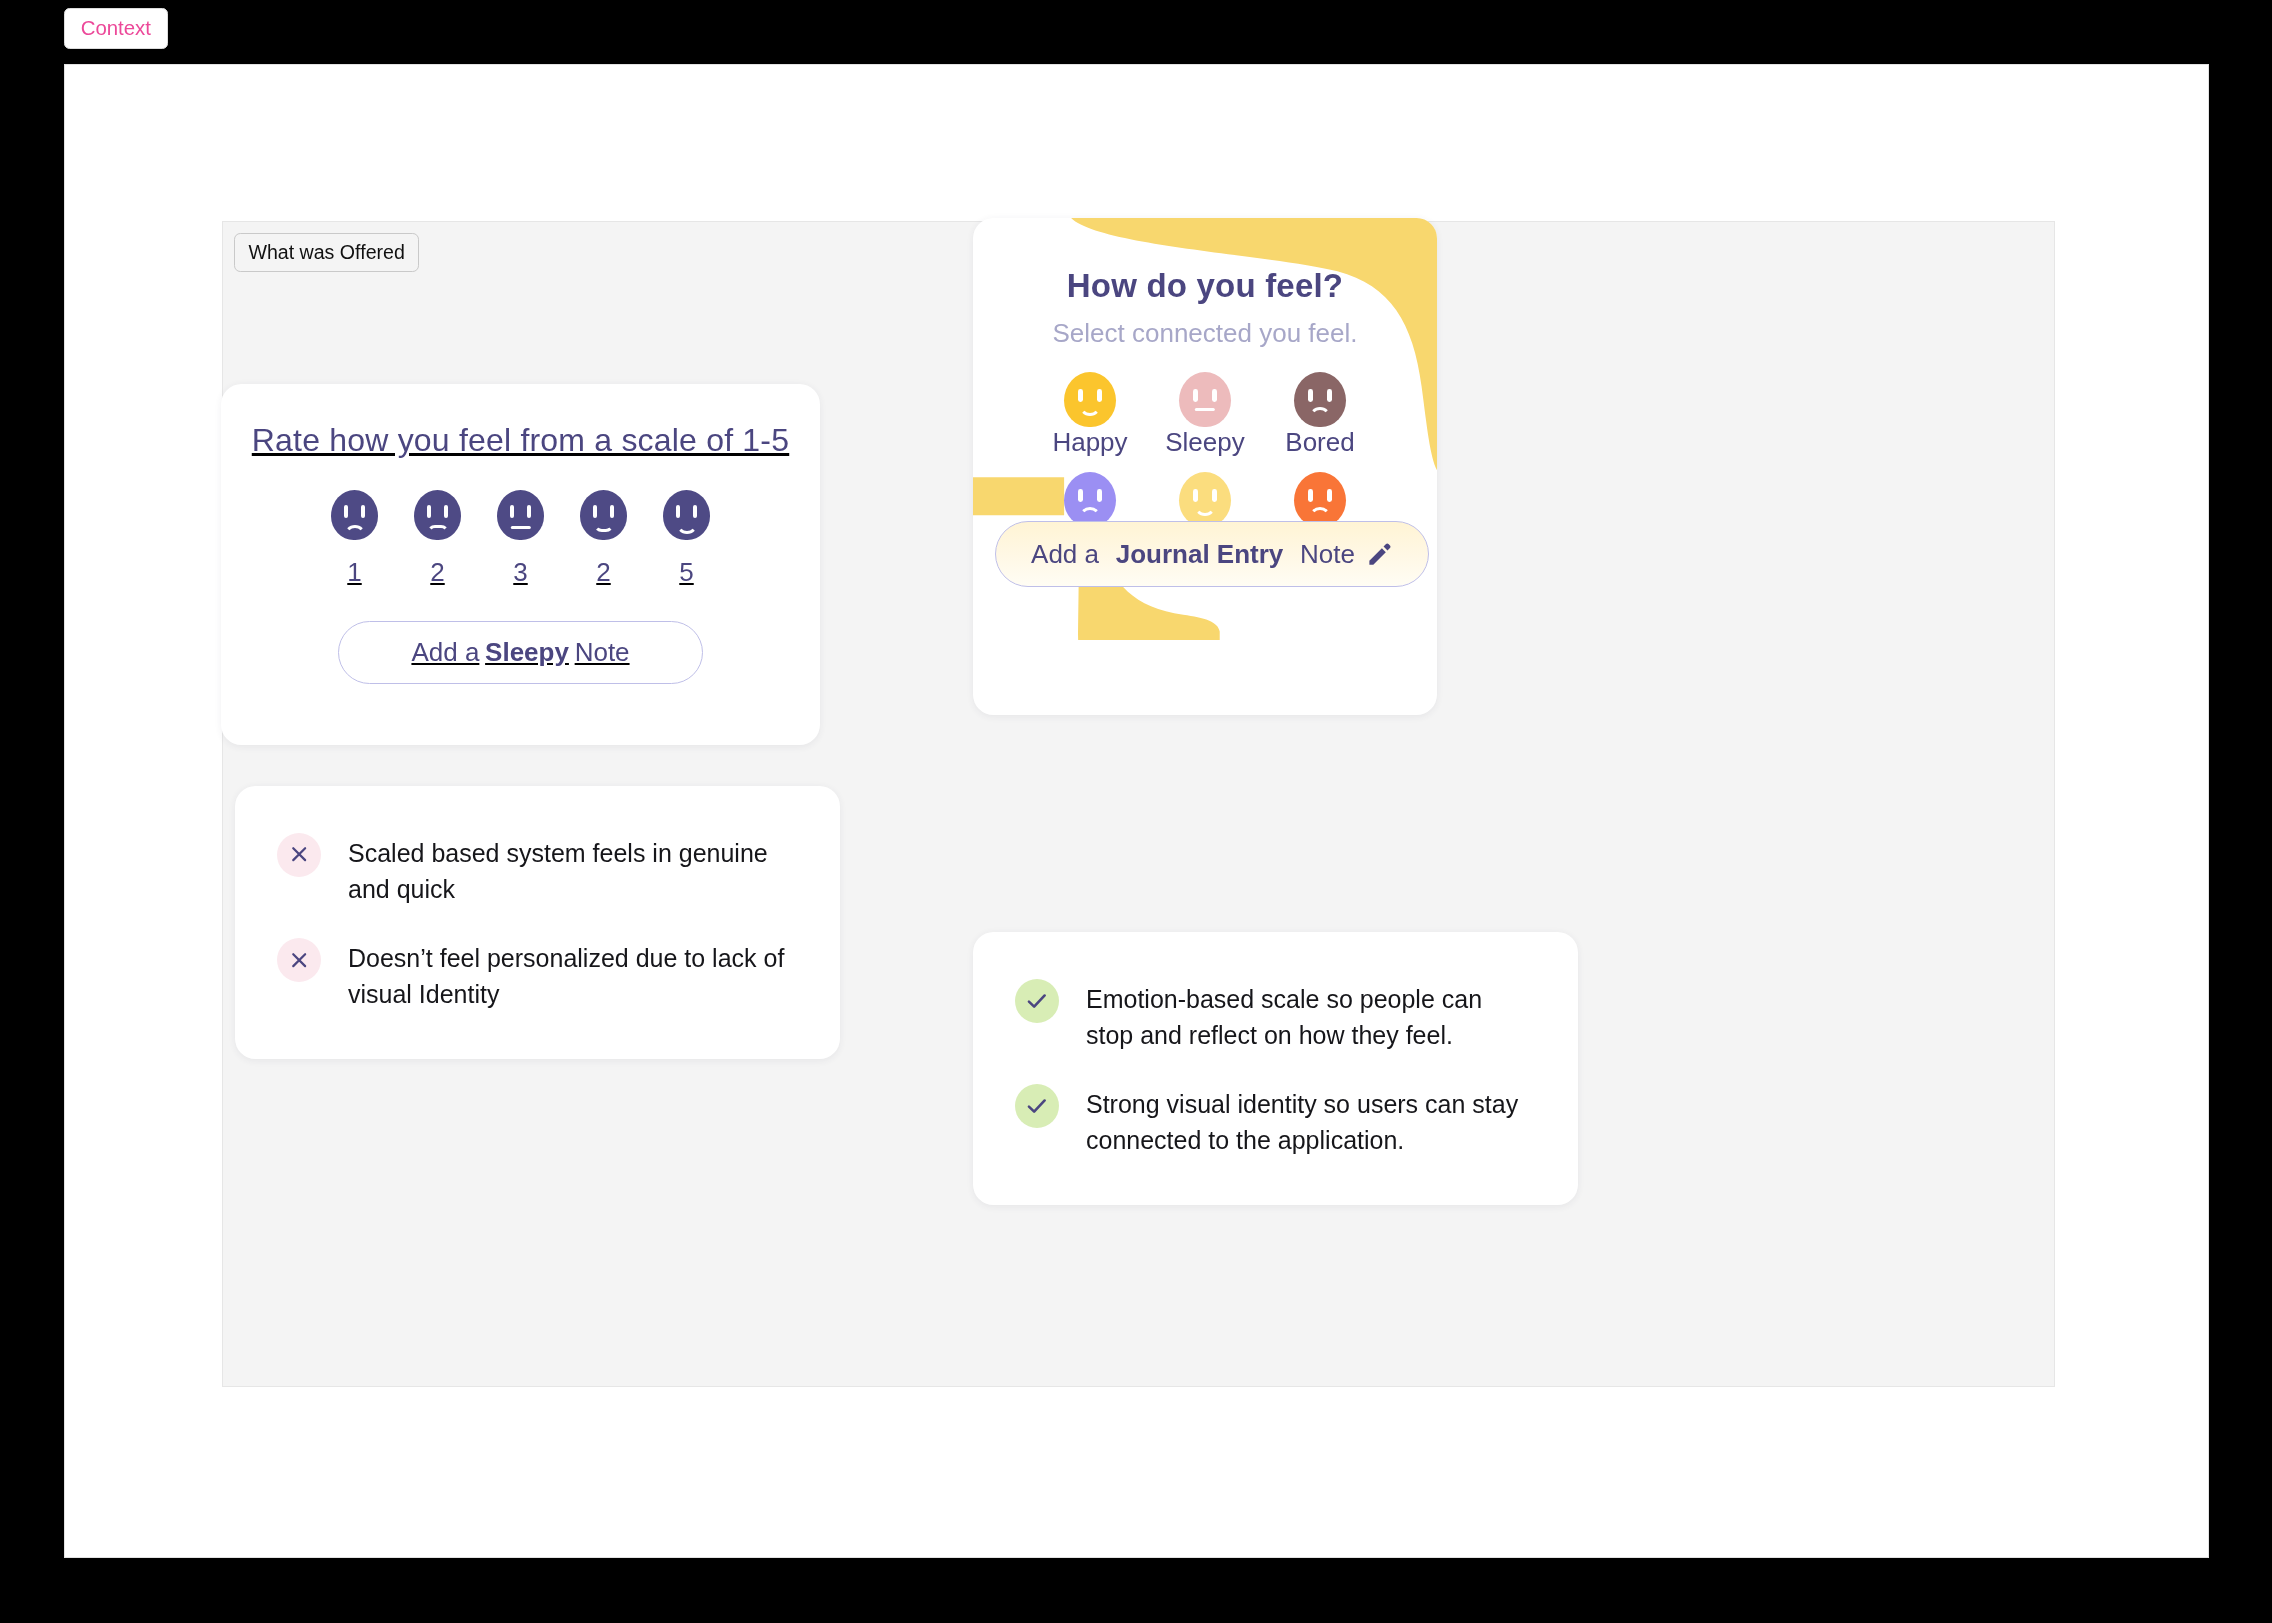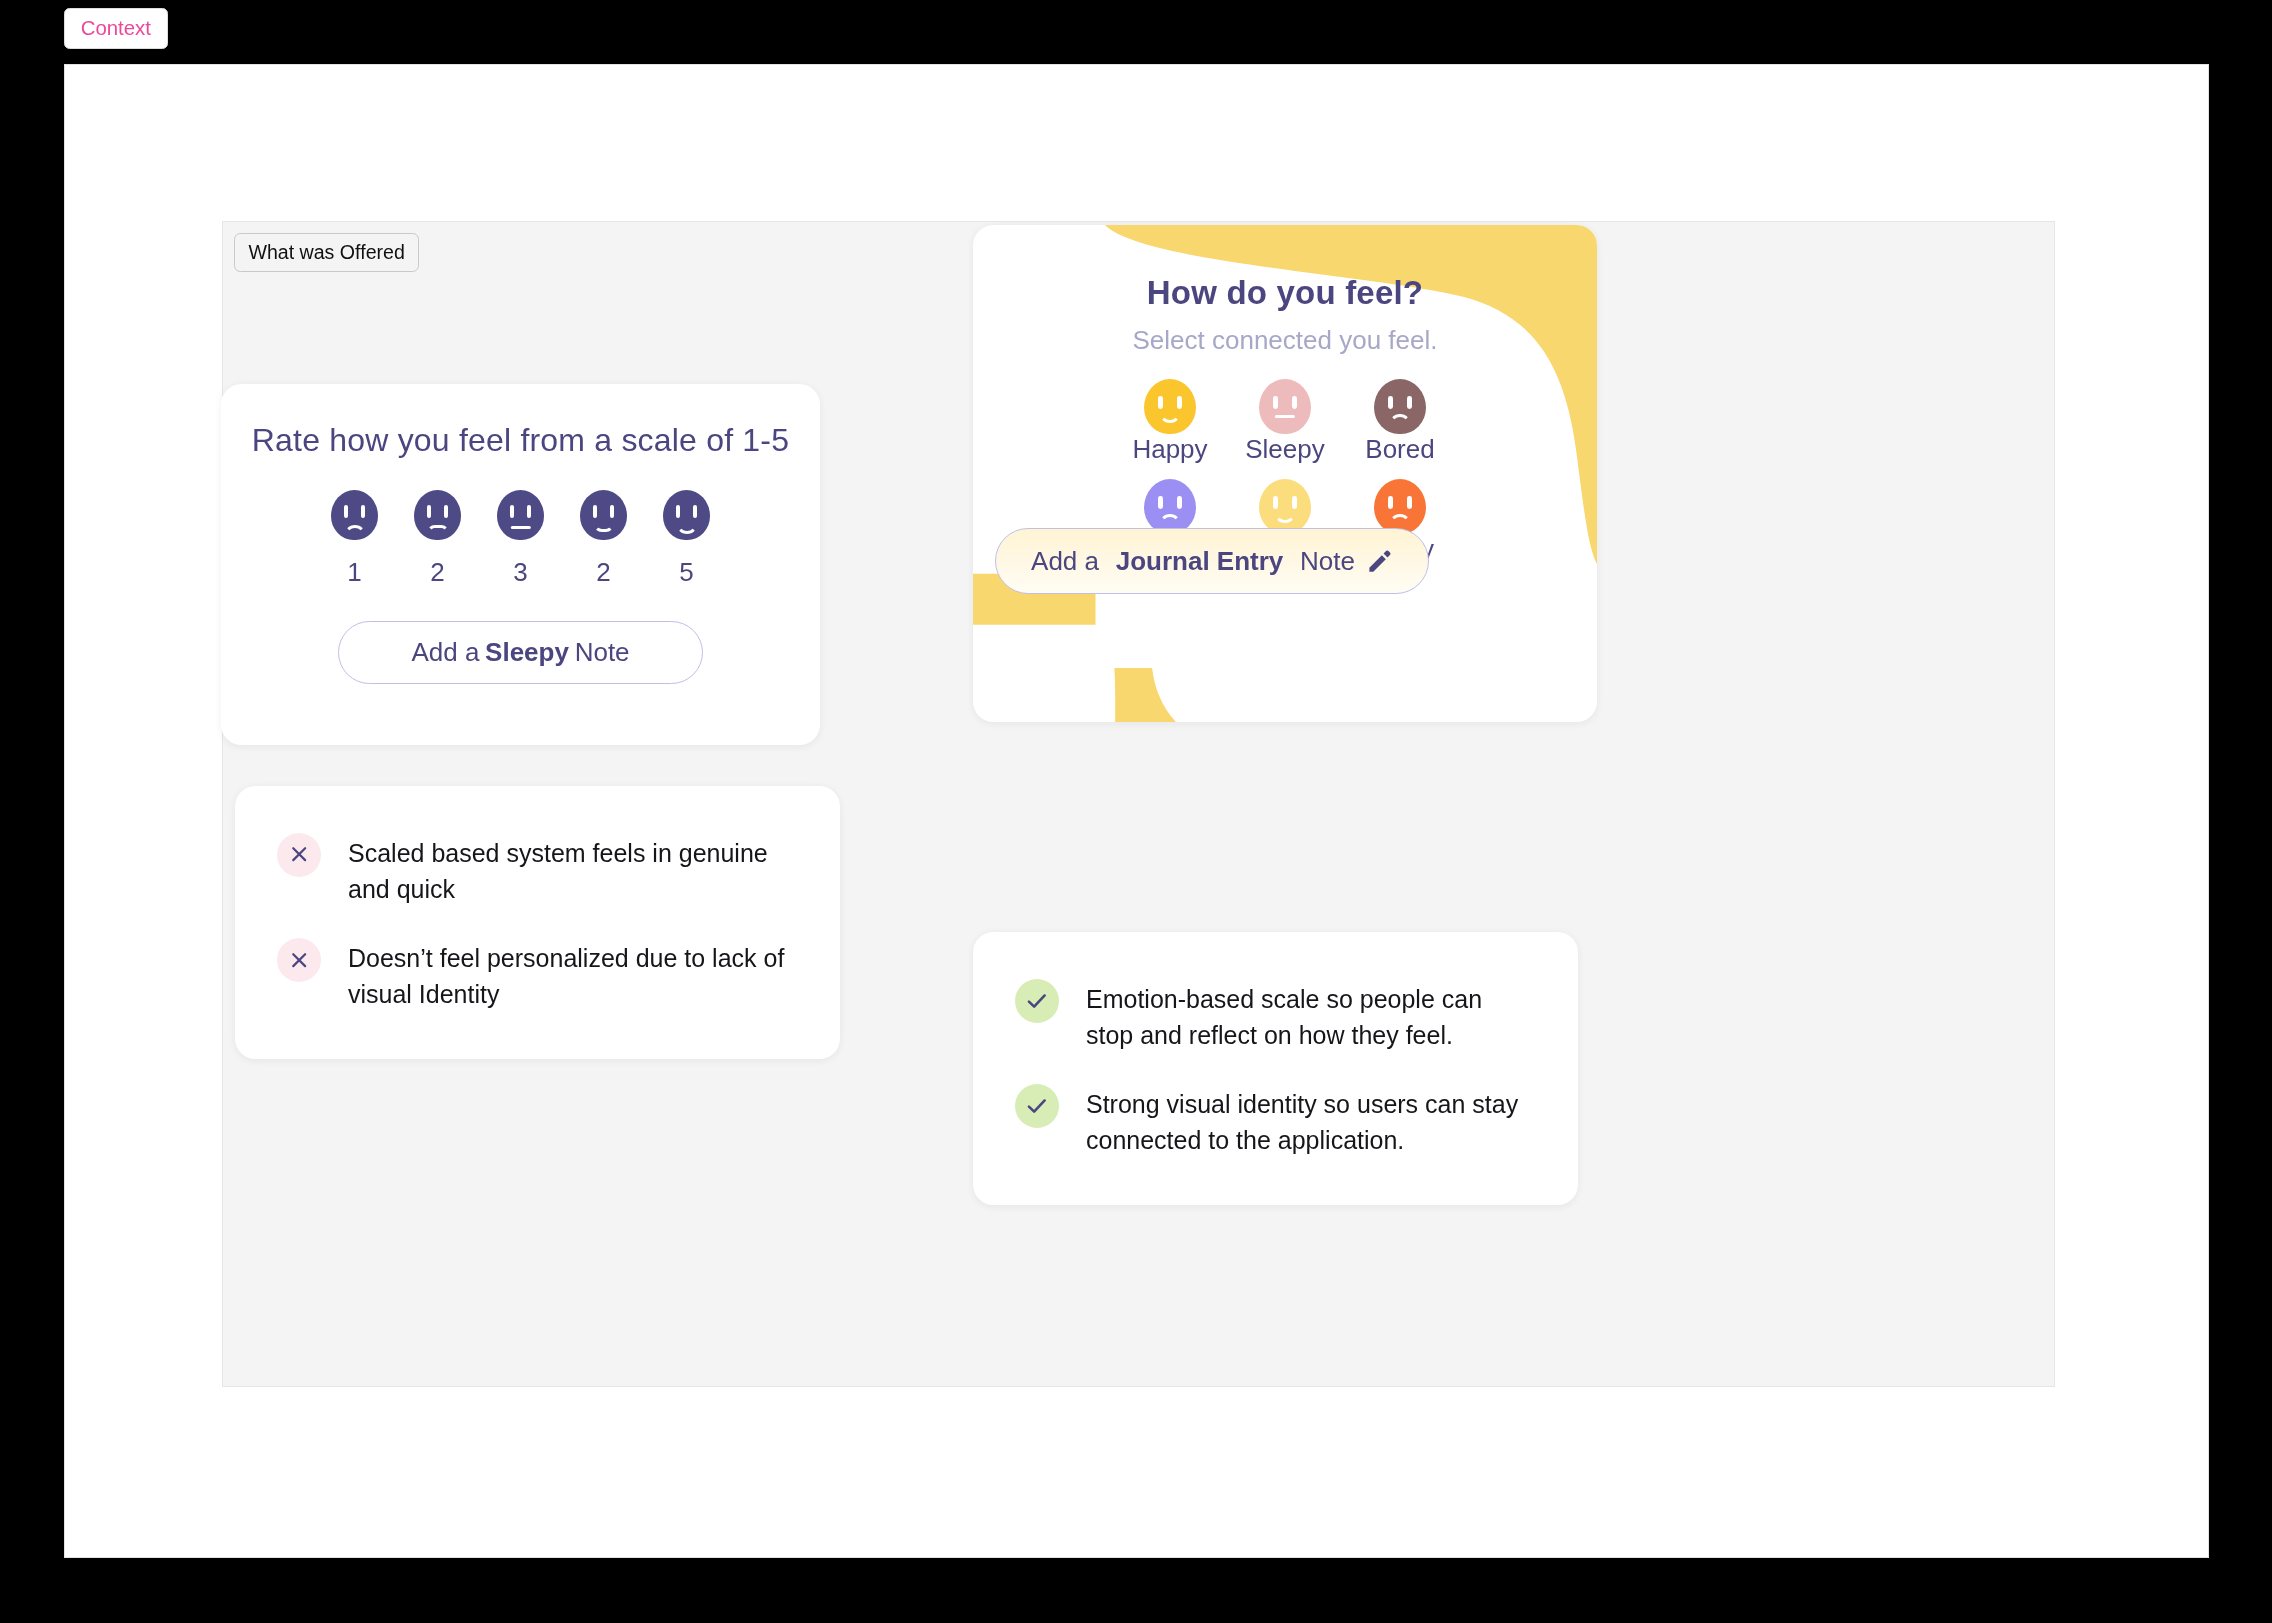--- a/index.html
+++ b/index.html
@@ -72,20 +72,21 @@
   }
 
   
   .rate-card {
     left: 156px; top: 319px;
     width: 599px; height: 361px;
     display: flex;
     flex-direction: column;
     align-items: center;
     padding-top: 38px;
+    text-decoration: underline;
   }
   .rate-title {
     font-size: 32px;
     color: #4B4680;
     letter-spacing: 0.2px;
     white-space: nowrap;
   }
   .face-row {
     display: flex;
     gap: 36px;
@@ -196,22 +197,22 @@
   .bullet-ico svg { display: block; }
   .bullet-txt {
     font-size: 25px;
     line-height: 1.44;
     color: #16161a;
     padding-top: 2.4px;
   }
 
   
   .emo-card {
-    left: 908px; top: 160px;
-    width: 624px; height: 497px;
+    left: 908px; top: 153px;
+    width: 464px; height: 497px;
     overflow: hidden;
   }
   .emo-swoosh { position: absolute; inset: 0; pointer-events: none; }
   .emo-inner {
     position: relative;
     z-index: 3;
     display: flex;
     flex-direction: column;
     align-items: center;
     padding-top: 49px;

